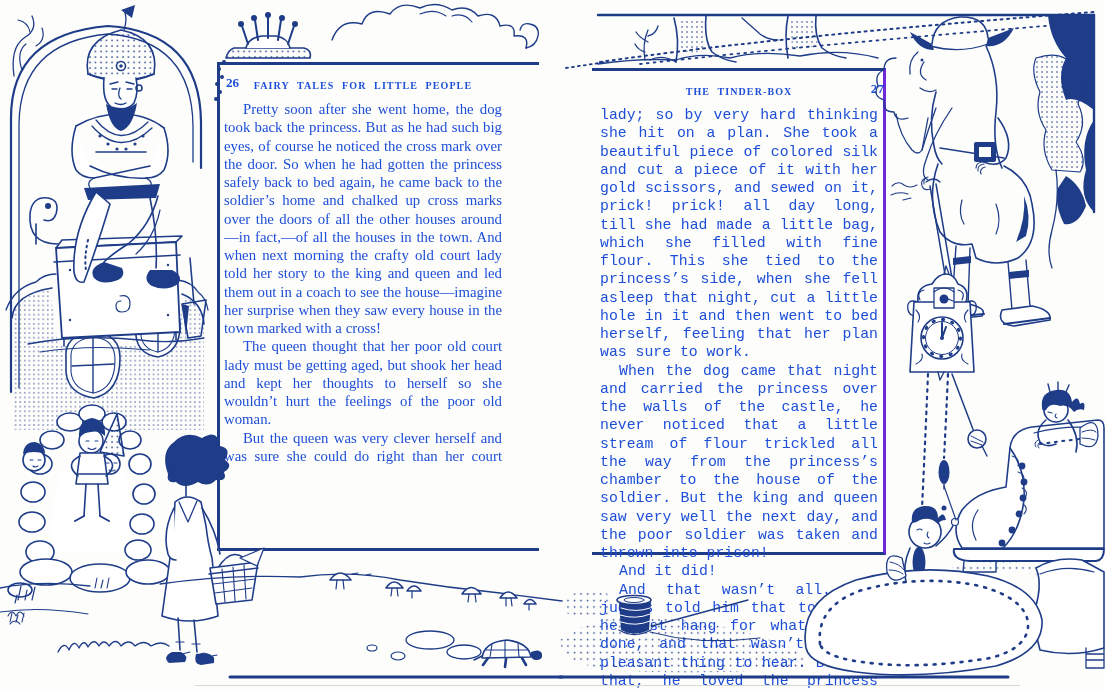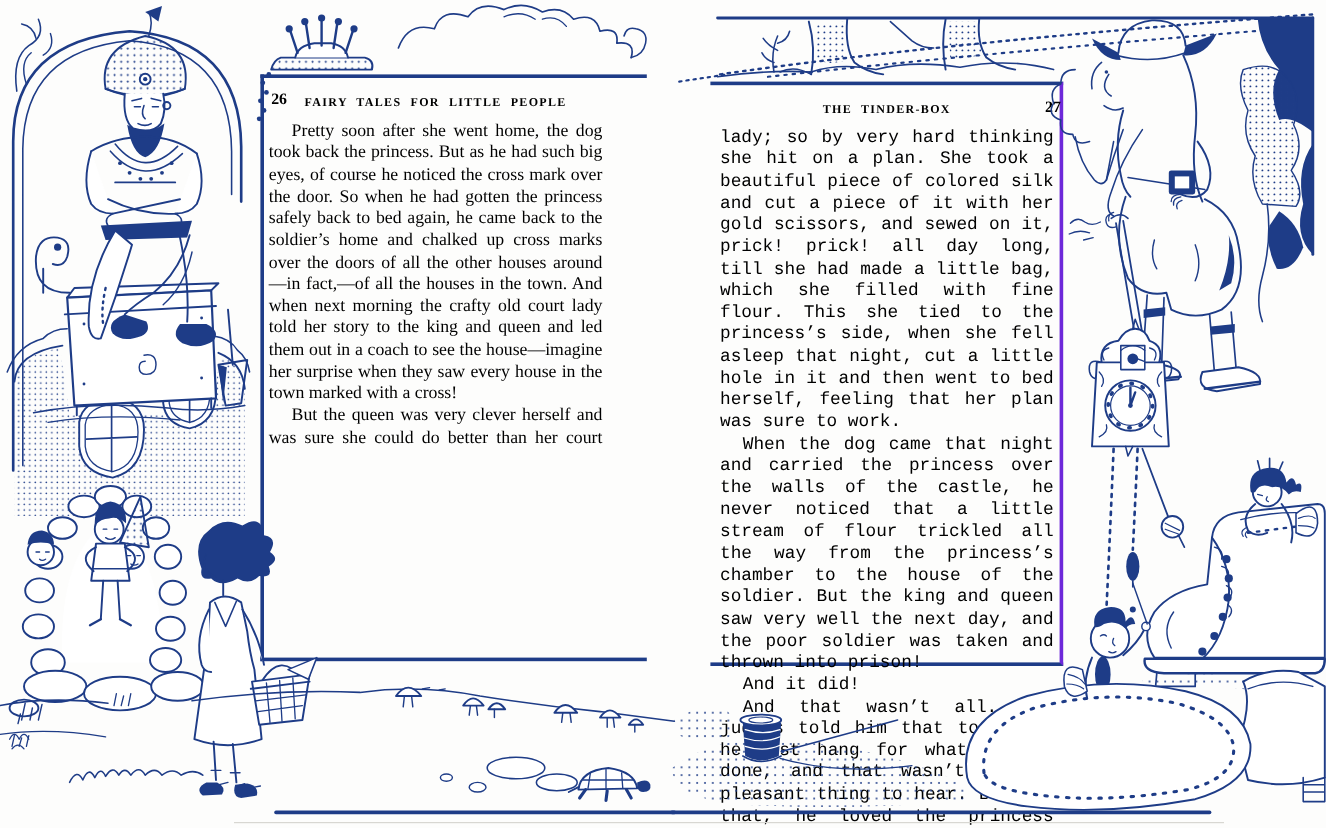--- a/index.html
+++ b/index.html
@@ -1,17 +1,17 @@
 <!DOCTYPE html>
 <html><head>
 <meta charset="utf-8">
 <style>
   html,body{margin:0;padding:0;background:#fdfdfc;}
   .stage{position:relative;width:1105px;height:690px;background:#fdfdfc;overflow:hidden;
-         font-family:"Liberation Serif",serif;color:#000000;}
+         font-family:"Liberation Serif",serif;color:#1d4ed8;}
   .frame{position:absolute;box-sizing:border-box;}
   .frame-left{left:217px;top:62px;width:322px;height:489px;
     border-top:3px solid #1e3c87;border-left:3px solid #1e3c87;border-bottom:3px solid #1e3c87;}
   .frame-right{left:592px;top:68px;width:294px;height:487px;
     border-top:3px solid #1e3c87;border-right:3px solid #6d28d9;border-bottom:3px solid #1e3c87;}
   .hdr{position:relative;margin-top:10px;text-align:center;}
   .frame-left .hdr{margin-left:4px;width:278px;}
   .frame-right .hdr{margin-left:8px;width:278px;}
   .ht{font-weight:bold;font-size:10px;letter-spacing:1.1px;word-spacing:4px;}
   .pn{position:absolute;top:0;font-weight:bold;font-size:13.2px;}
@@ -31,21 +31,22 @@
 
 <div class="stage">
 
   <div class="frame frame-left">
     <div class="hdr">
       <span class="pn pn-l">26</span>
       <span class="ht">FAIRY TALES FOR LITTLE PEOPLE</span>
     </div>
     <div class="pagebody">
       <p>Pretty soon after she went home, the dog took back the princess.  But as he had such big eyes, of course he noticed the cross mark over the door.  So when he had gotten the princess safely back to bed again, he came back to the soldier’s home and chalked up cross marks over the doors of all the other houses around—in fact,—of all the houses in the town.  And when next morning the crafty old court lady told her story to the king and queen and led them out in a coach to see the house—imagine her surprise when they saw every house in the town marked with a cross!</p>
-      <p class="cont">But the queen was very clever herself and was sure she could do better than her court</p>
+      <p>The queen thought that her poor old court lady must be getting aged, but shook her head and kept her thoughts to herself so she wouldn’t hurt the feelings of the poor old woman.</p>
+      <p class="cont">But the queen was very clever herself and was sure she could do right than her court</p>
     </div>
   </div>
 
   <div class="frame frame-right">
     <div class="hdr">
       <span class="ht">THE TINDER-BOX</span>
       <span class="pn pn-r">27</span>
     </div>
     <div class="pagebody">
       <p class="noind">lady; so by very hard thinking she hit on a plan.  She took a beautiful piece of colored silk and cut a piece of it with her gold scissors, and sewed on it, prick! prick! all day long, till she had made a little bag, which she filled with fine flour.  This she tied to the princess’s side, when she fell asleep that night, cut a little hole in it and then went to bed herself, feeling that her plan was sure to work.</p>

